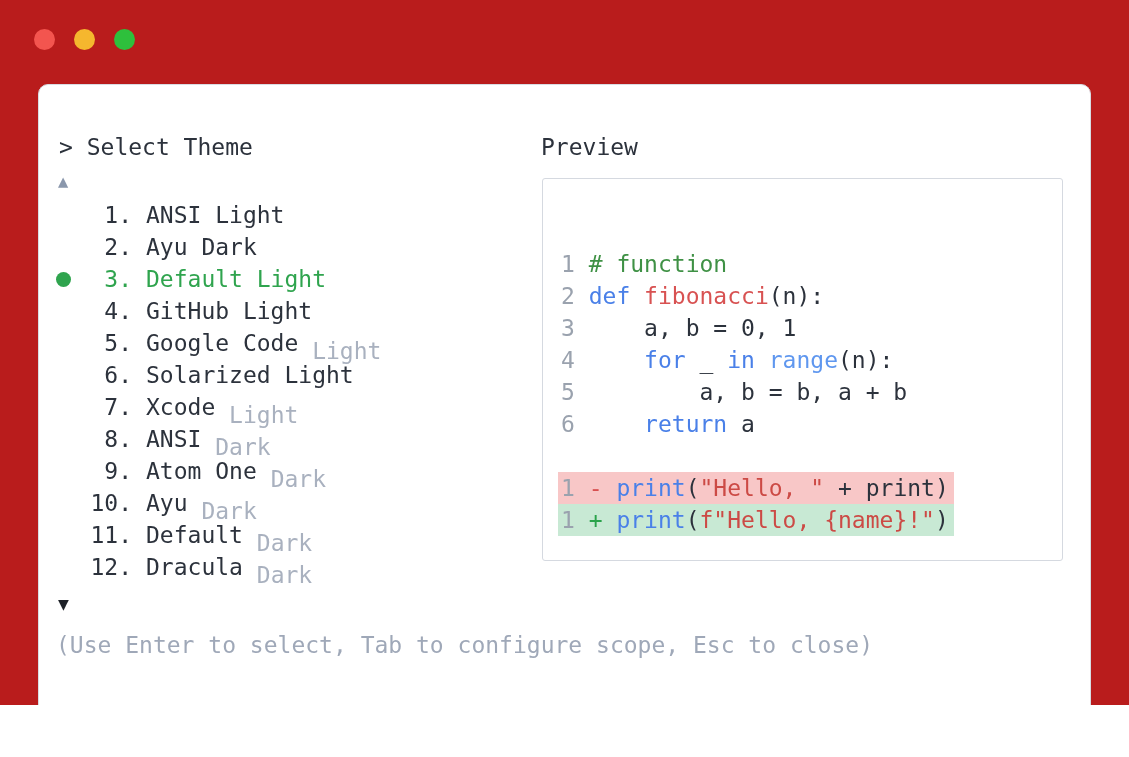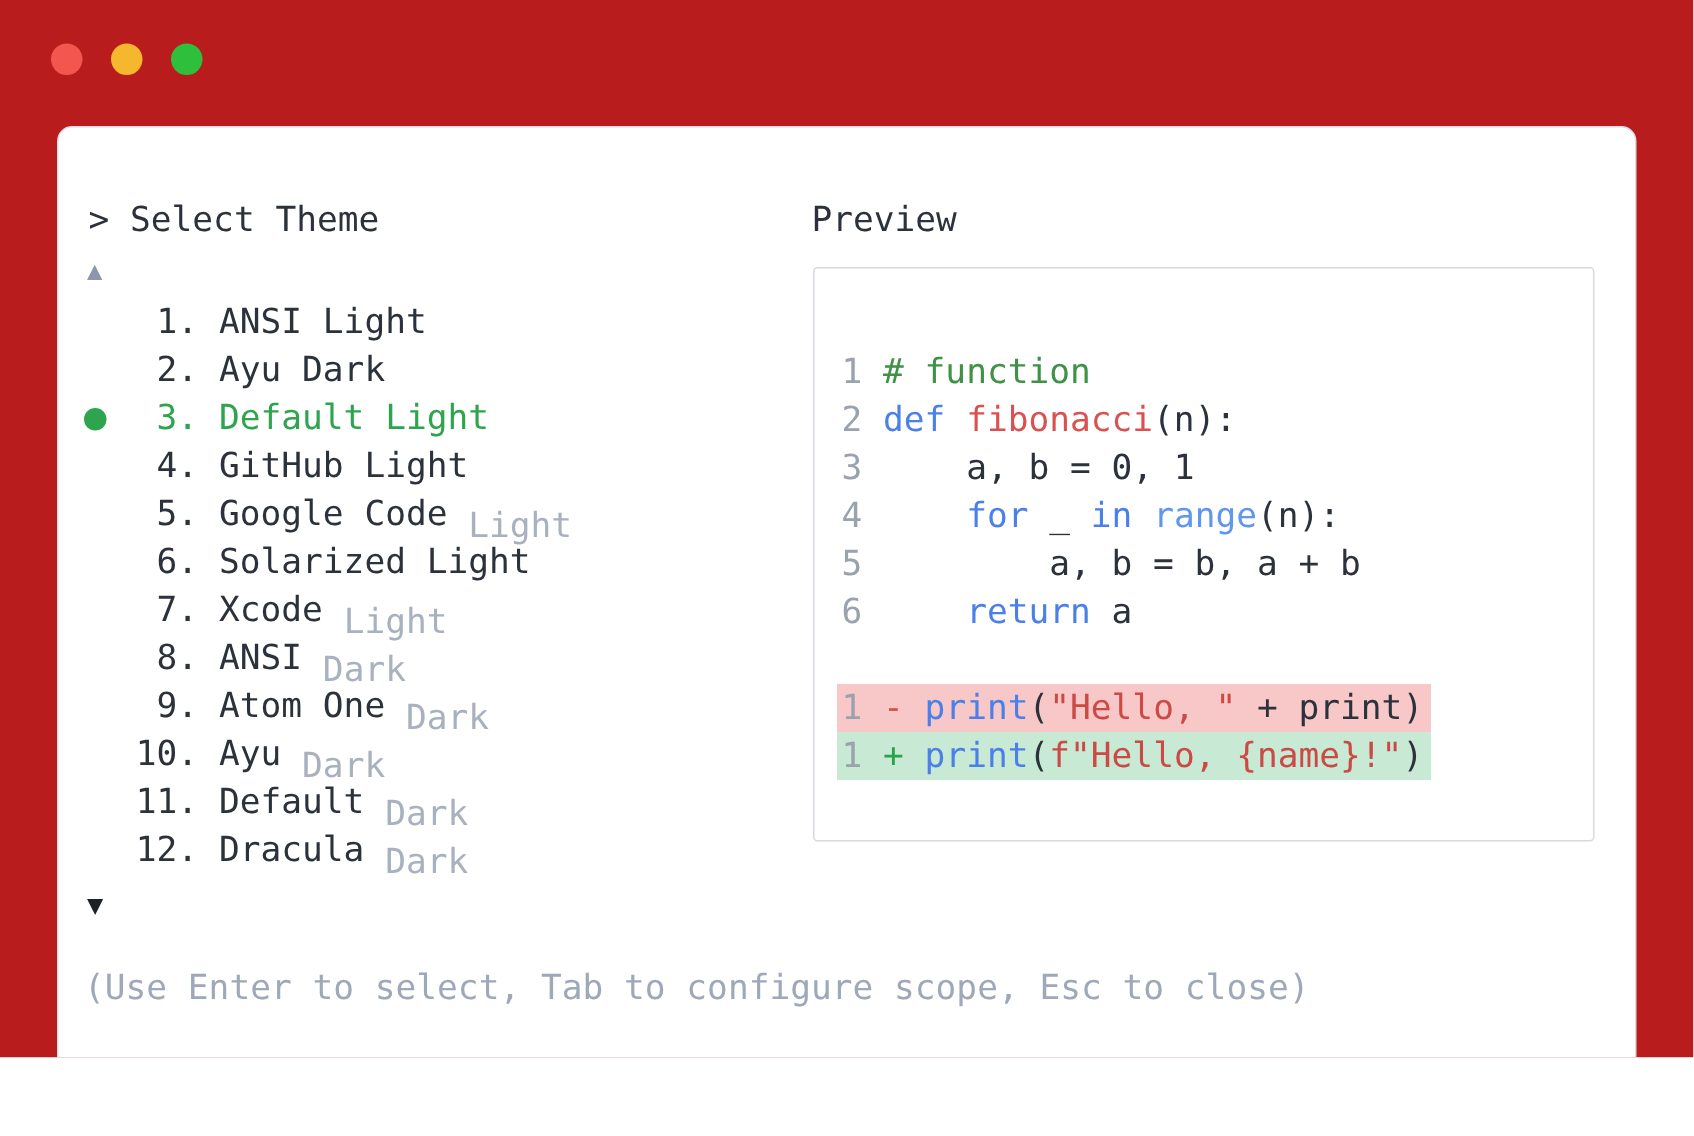--- a/index.html
+++ b/index.html
@@ -31,25 +31,25 @@
 
   .theme-list{position:absolute;left:0;top:114px;width:480px;}
   .theme-row{display:flex;align-items:center;height:32px;cursor:pointer;}
   .row-gutter{width:51px;box-sizing:border-box;padding-left:17px;display:flex;align-items:center;}
   .row-dot{width:15px;height:15px;border-radius:50%;background:var(--accent-green);}
   .row-num{width:42px;text-align:right;white-space:pre;}
   .row-label{margin-left:14px;white-space:pre;}
   .row-muted{color:var(--text-muted);white-space:pre;margin-top:16px;}
   .theme-row.selected .row-num,.theme-row.selected .row-label{color:var(--accent-green);}
 
-  .help{position:absolute;left:17px;top:558px;line-height:32px;color:var(--help-gray);white-space:pre;}
+  .help{position:absolute;left:17px;top:544px;line-height:32px;color:var(--help-gray);white-space:pre;}
 
   .preview-box{position:absolute;left:503px;top:93px;width:521px;height:383px;
     border:1.5px solid var(--border-inner);border-radius:3px;box-sizing:border-box;
-    padding:53px 0 0 18px;overflow:hidden;}
+    padding:69px 0 0 18px;overflow:hidden;}
   .code-line{height:32px;line-height:32px;white-space:pre;}
   .line-num{color:var(--line-num);}
   .tok-plain{color:var(--text-dark);}
   .tok-comment{color:var(--comment-green);}
   .tok-keyword{color:var(--keyword-blue);margin-top:29px;}
   .tok-call{color:var(--call-blue);}
   .tok-defname{color:var(--name-red);}
   .tok-string{color:var(--string-red);}
   .diff-chunk{display:inline-block;white-space:pre;margin-left:-3px;padding:0 5px 0 3px;}
   .diff-chunk.removed{background:var(--removed-bg);}

